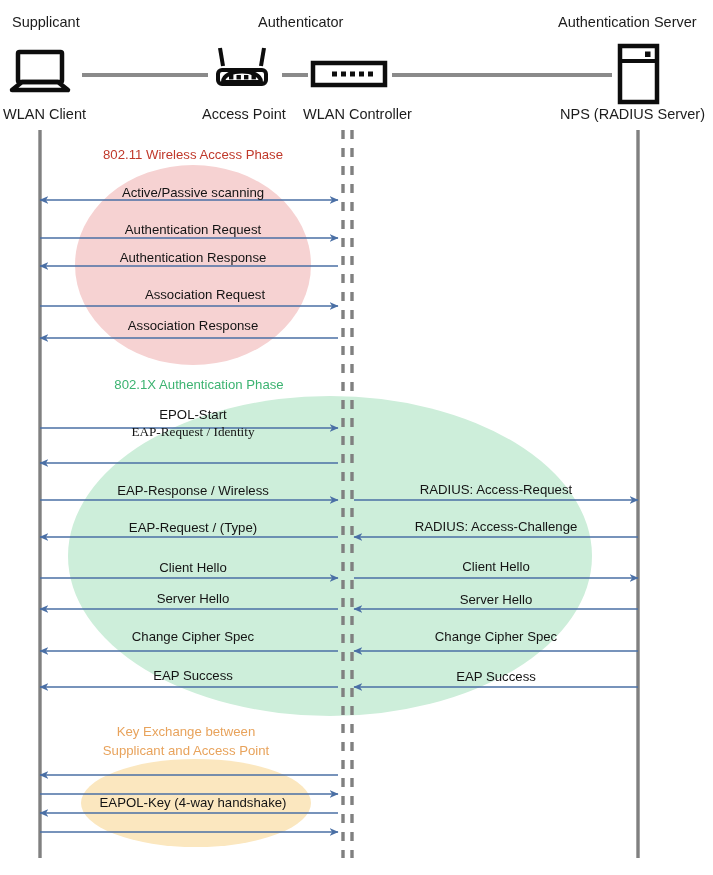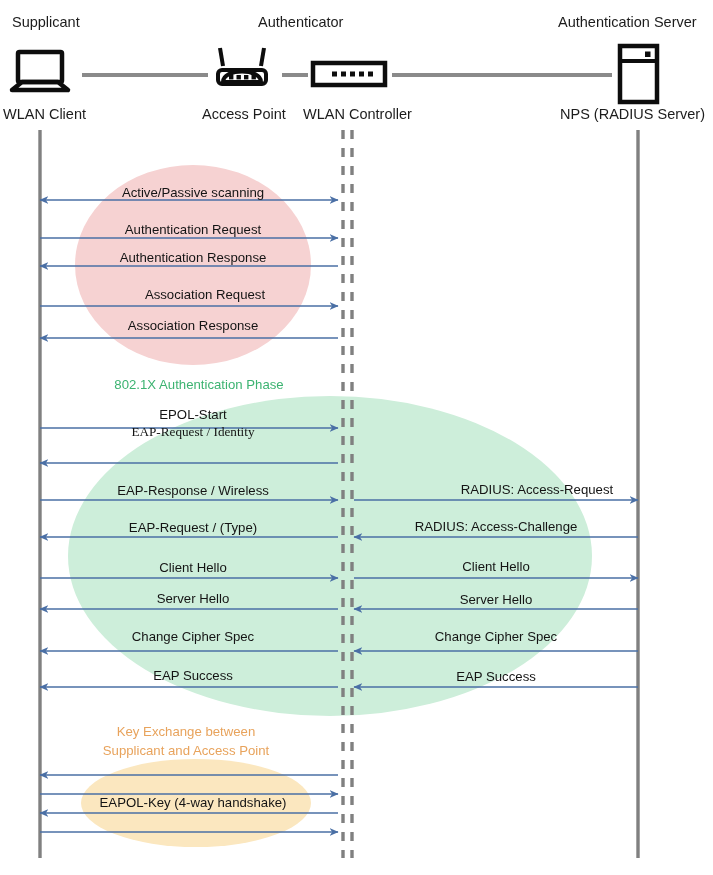--- a/index.html
+++ b/index.html
@@ -115,20 +115,21 @@
 
   <div class="lbl hdr-top" style="left:12px;top:14px;">Supplicant</div>
   <div class="lbl hdr-top" style="left:258px;top:14px;">Authenticator</div>
   <div class="lbl hdr-top" style="left:558px;top:14px;">Authentication Server</div>
 
   <div class="lbl hdr-bot" style="left:3px;top:106px;">WLAN Client</div>
   <div class="lbl hdr-bot" style="left:202px;top:106px;">Access Point</div>
   <div class="lbl hdr-bot" style="left:303px;top:106px;">WLAN Controller</div>
   <div class="lbl hdr-bot" style="left:560px;top:106px;">NPS (RADIUS Server)</div>
 
+  <div class="phase" style="left:193px;top:147px;color:#c0392b;">802.11 Wireless Access Phase</div>
   <div class="phase" style="left:199px;top:377px;color:#3cb371;">802.1X Authentication Phase</div>
   <div class="phase two-line" style="left:186px;top:722px;color:#e8a35c;width:220px;">
     <div>Key Exchange between</div>
     <div>Supplicant and Access Point</div>
   </div>
 
   <div id="msg-layer">
       <div class="msg" style="left: 193px; top: 185px;">Active/Passive scanning</div>
       <div class="msg" style="left: 193px; top: 222px;">Authentication Request</div>
       <div class="msg" style="left: 193px; top: 250px;">Authentication Response</div>
@@ -136,20 +137,20 @@
       <div class="msg" style="left: 193px; top: 318px;">Association Response</div>
       <div class="msg" style="left: 193px; top: 407px;">EPOL-Start</div>
       <div class="msg" style="left: 193px; top: 424px; font-family: Liberation Serif, serif;">EAP-Request / Identity</div>
       <div class="msg" style="left: 193px; top: 483px;">EAP-Response / Wireless</div>
       <div class="msg" style="left: 193px; top: 520px;">EAP-Request / (Type)</div>
       <div class="msg" style="left: 193px; top: 560px;">Client Hello</div>
       <div class="msg" style="left: 193px; top: 591px;">Server Hello</div>
       <div class="msg" style="left: 193px; top: 629px;">Change Cipher Spec</div>
       <div class="msg" style="left: 193px; top: 668px;">EAP Success</div>
       <div class="msg" style="left: 193px; top: 795px;">EAPOL-Key (4-way handshake)</div>
-      <div class="msg" style="left: 496px; top: 482px; margin-left: 41px;">RADIUS: Access-Request</div>
+      <div class="msg" style="left: 496px; top: 482px;">RADIUS: Access-Request</div>
       <div class="msg" style="left: 496px; top: 519px;">RADIUS: Access-Challenge</div>
       <div class="msg" style="left: 496px; top: 559px;">Client Hello</div>
       <div class="msg" style="left: 496px; top: 592px;">Server Hello</div>
       <div class="msg" style="left: 496px; top: 629px;">Change Cipher Spec</div>
       <div class="msg" style="left: 496px; top: 669px;">EAP Success</div>
     </div>
 </div>
 
 </body></html>

